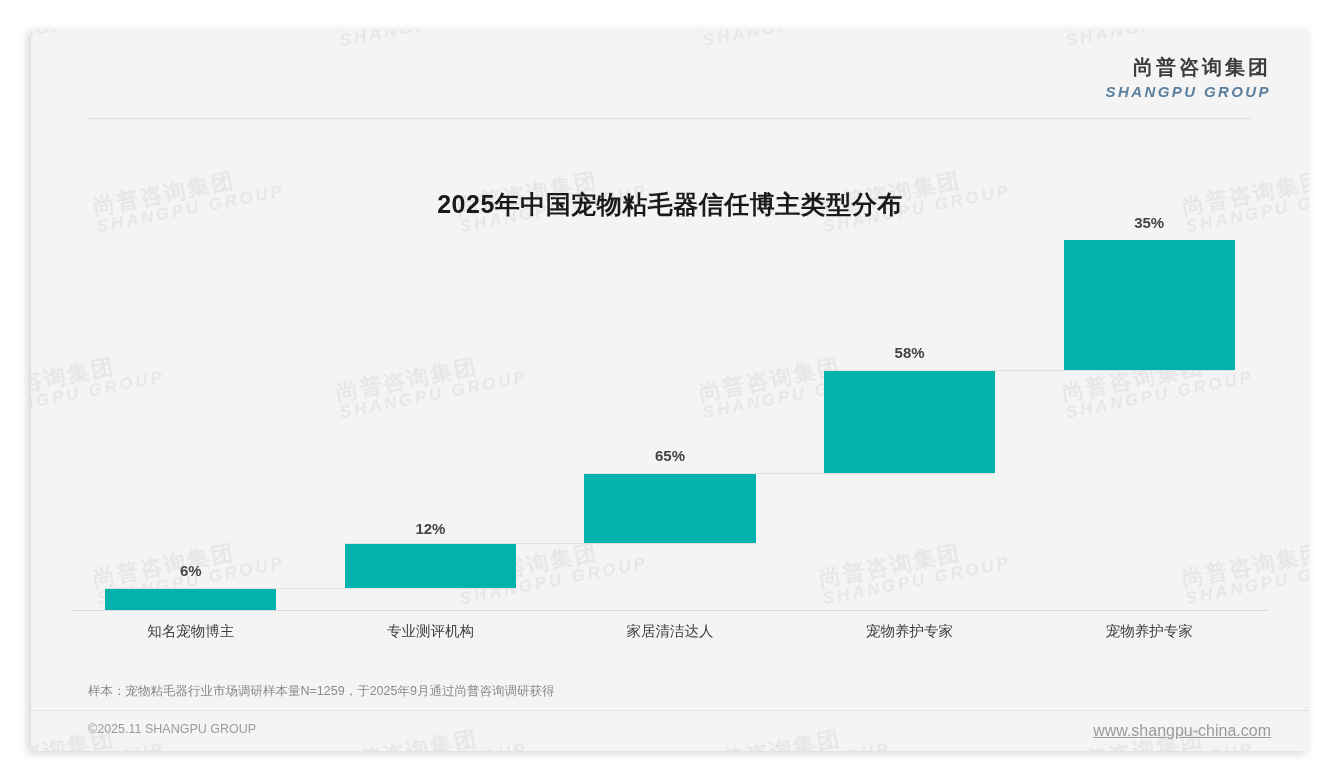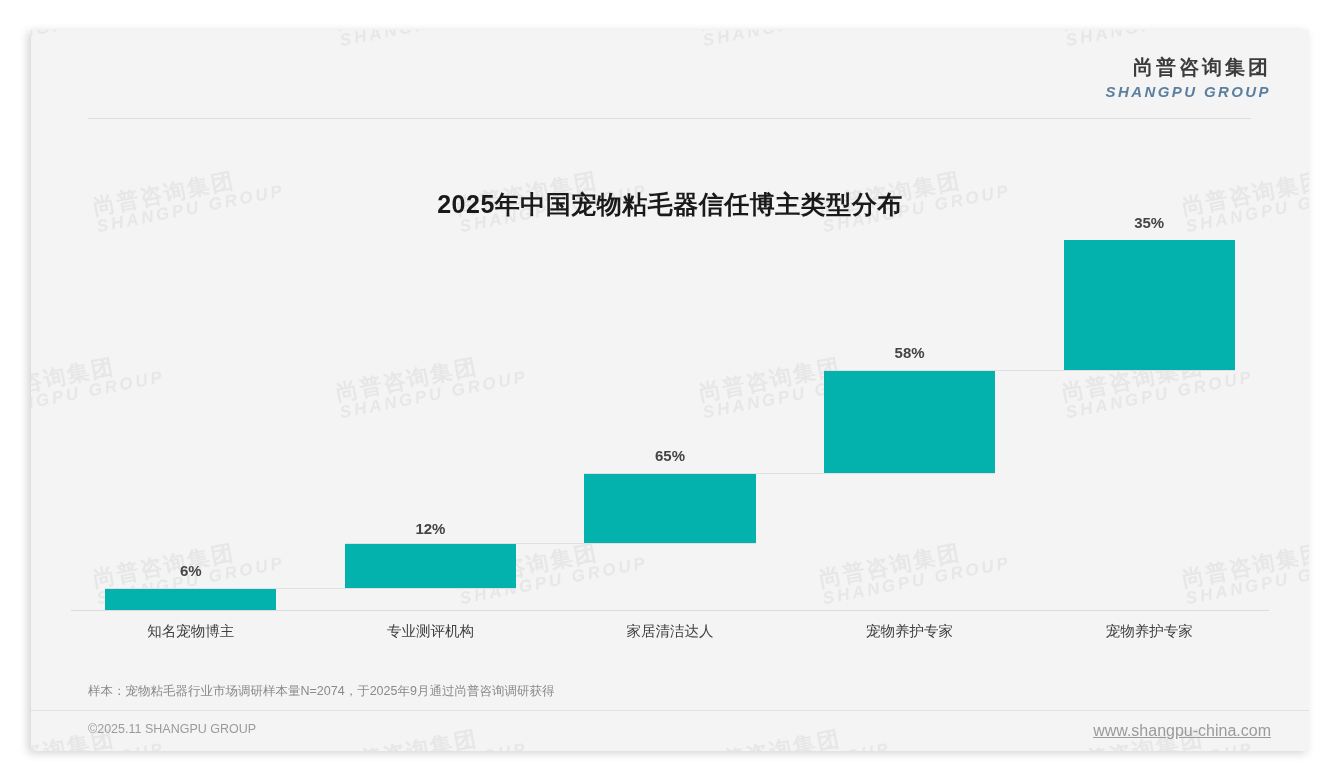--- a/index.html
+++ b/index.html
@@ -323,20 +323,20 @@
         <div class="connector" style="left: 752.943px; width: 410.914px; top: 129.5px; background: rgb(224, 224, 224);"></div>
       </div>
     <div id="axis-line"></div>
   <div class="cat-label" style="left: 40px; width: 239.6px;">知名宠物博主</div>
       <div class="cat-label" style="left: 279.6px; width: 239.6px;">专业测评机构</div>
       <div class="cat-label" style="left: 519.2px; width: 239.6px;">家居清洁达人</div>
       <div class="cat-label" style="left: 758.8px; width: 239.6px;">宠物养护专家</div>
       <div class="cat-label" style="left: 998.4px; width: 239.6px;">宠物养护专家</div>
     </div>
 
-  <div id="footnote">样本：宠物粘毛器行业市场调研样本量N=2074，于2025年9月通过尚普咨询调研获得</div>
+  <div id="footnote">样本：宠物粘毛器行业市场调研样本量N=1259，于2025年9月通过尚普咨询调研获得</div>
   <div id="footer-divider"></div>
   <div id="footer">
     <div id="copyright">©2025.11 SHANGPU GROUP</div>
     <div id="website">www.shangpu-china.com</div>
   </div>
 
 </div>
 
 </body></html>

